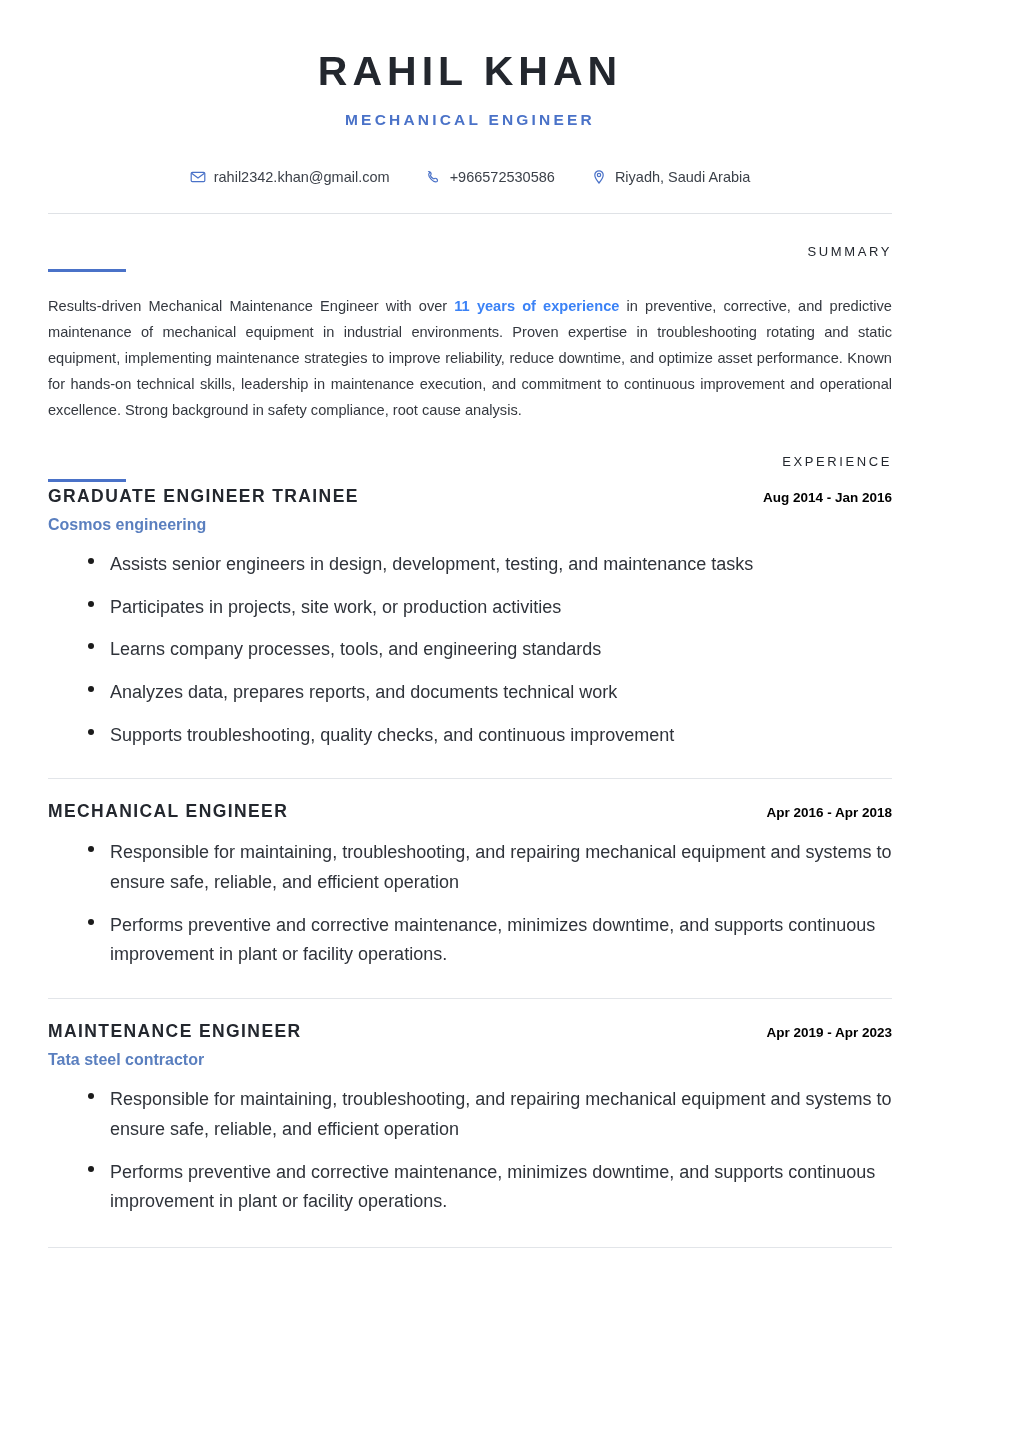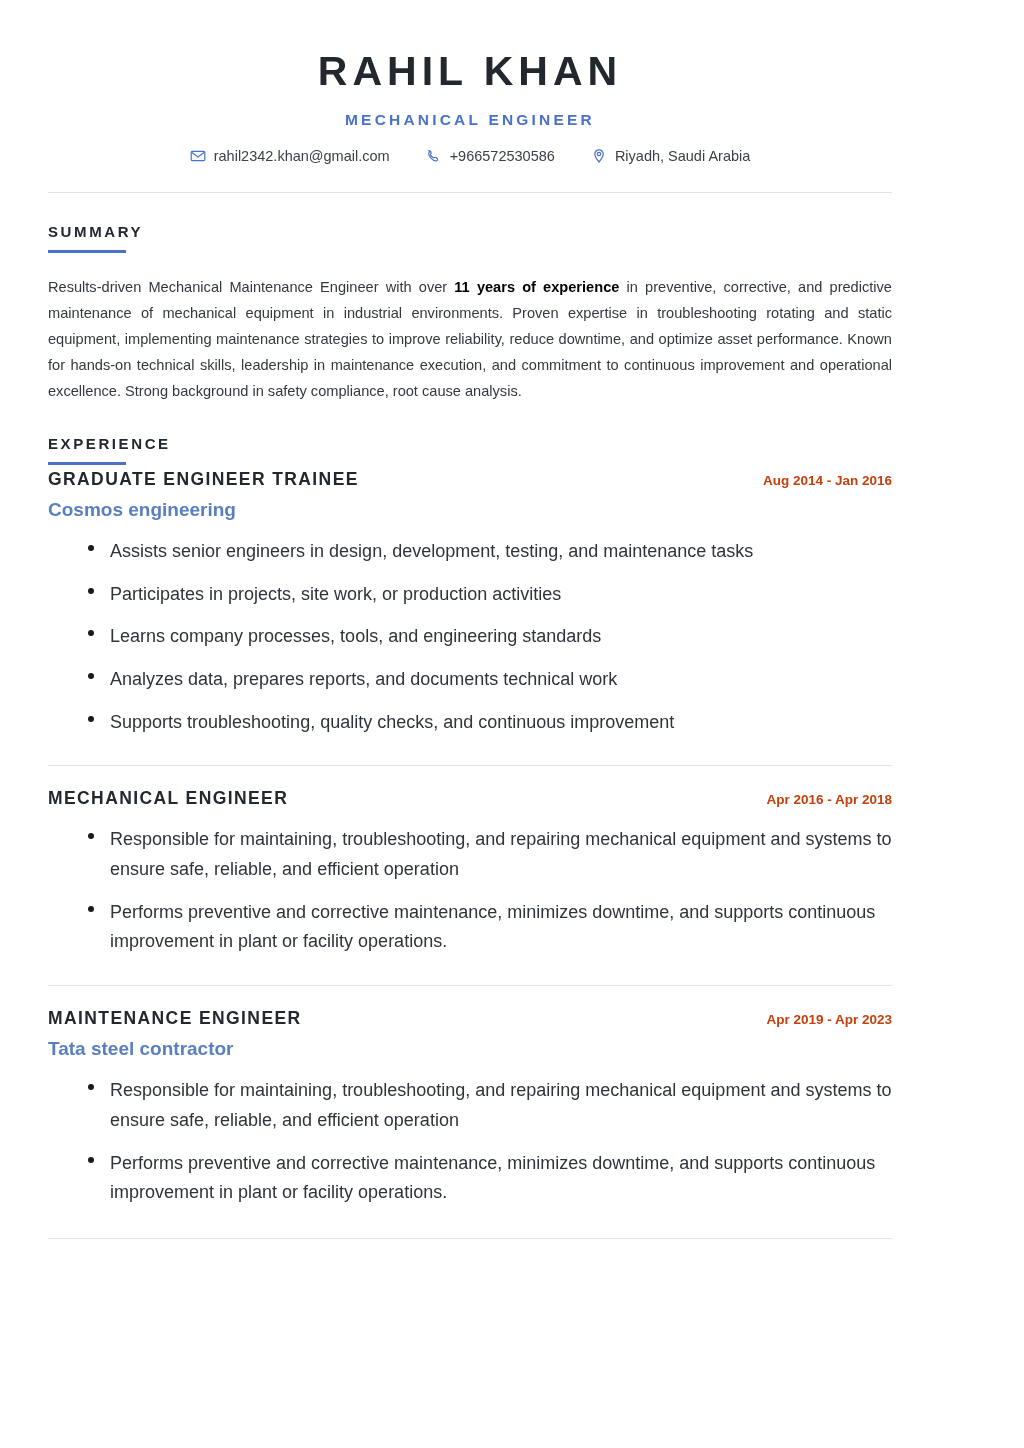--- a/index.html
+++ b/index.html
@@ -35,21 +35,21 @@
     margin: 0;
   }
   .job-title {
     margin-top: 16px;
     font-size: 15.5px;
     font-weight: bold;
     letter-spacing: 3.2px;
     color: #4a72c8;
   }
   .contact-row {
-    margin-top: 19px;
+    margin-top: 40px;
     display: flex;
     justify-content: center;
     align-items: center;
     gap: 36px;
     font-size: 14.5px;
     color: #3c4149;
   }
   .contact-item {
     display: flex;
     align-items: center;
@@ -66,41 +66,42 @@
   }
   .header-rule {
     margin-top: 28px;
     border-bottom: 1px solid #dfe2e6;
     width: 100%;
   }
 
   
   .section { margin-top: 30px; }
   .section-title {
-    font-size: 15px;
-    font-weight: bold;
+    font-size: 13px;
+    font-weight: normal;
     letter-spacing: 2.6px;
     color: #23272e;
     margin: 0;
+    text-align: right;
   }
   .section-underline {
     width: 78px;
     height: 3px;
     background: #4a72c8;
     margin-top: 10px;
   }
 
   .summary-text {
     margin-top: 22px;
     font-size: 14.6px;
     line-height: 1.78;
     color: #34383f;
     text-align: justify;
   }
-  .summary-text b { font-weight: bold; color: #000000; margin-top: 44px; }
+  .summary-text b { font-weight: bold; color: #3b82f6; margin-top: 44px; }
 
   
   .exp-list { margin-top: 4px; }
   .exp-item { padding-bottom: 6px; }
   .exp-sep {
     border-bottom: 1px solid #e2e5e9;
     margin: 22px 0 22px 0;
   }
   .exp-head {
     display: flex;
@@ -109,26 +110,26 @@
   }
   .exp-role {
     font-size: 17.5px;
     font-weight: bold;
     letter-spacing: 1.4px;
     color: #23272e;
   }
   .exp-dates {
     font-size: 13.5px;
     font-weight: bold;
-    color: #c2410c;
+    color: #000000;
     white-space: nowrap;
   }
   .exp-company {
     margin-top: 9px;
-    font-size: 19px;
+    font-size: 16px;
     font-weight: bold;
     color: #5a7fbf;
   }
   ul.bullets {
     margin: 16px 0 0 0;
     padding: 0 0 0 34px;
     list-style: none;
   }
   ul.bullets li {
     position: relative;

